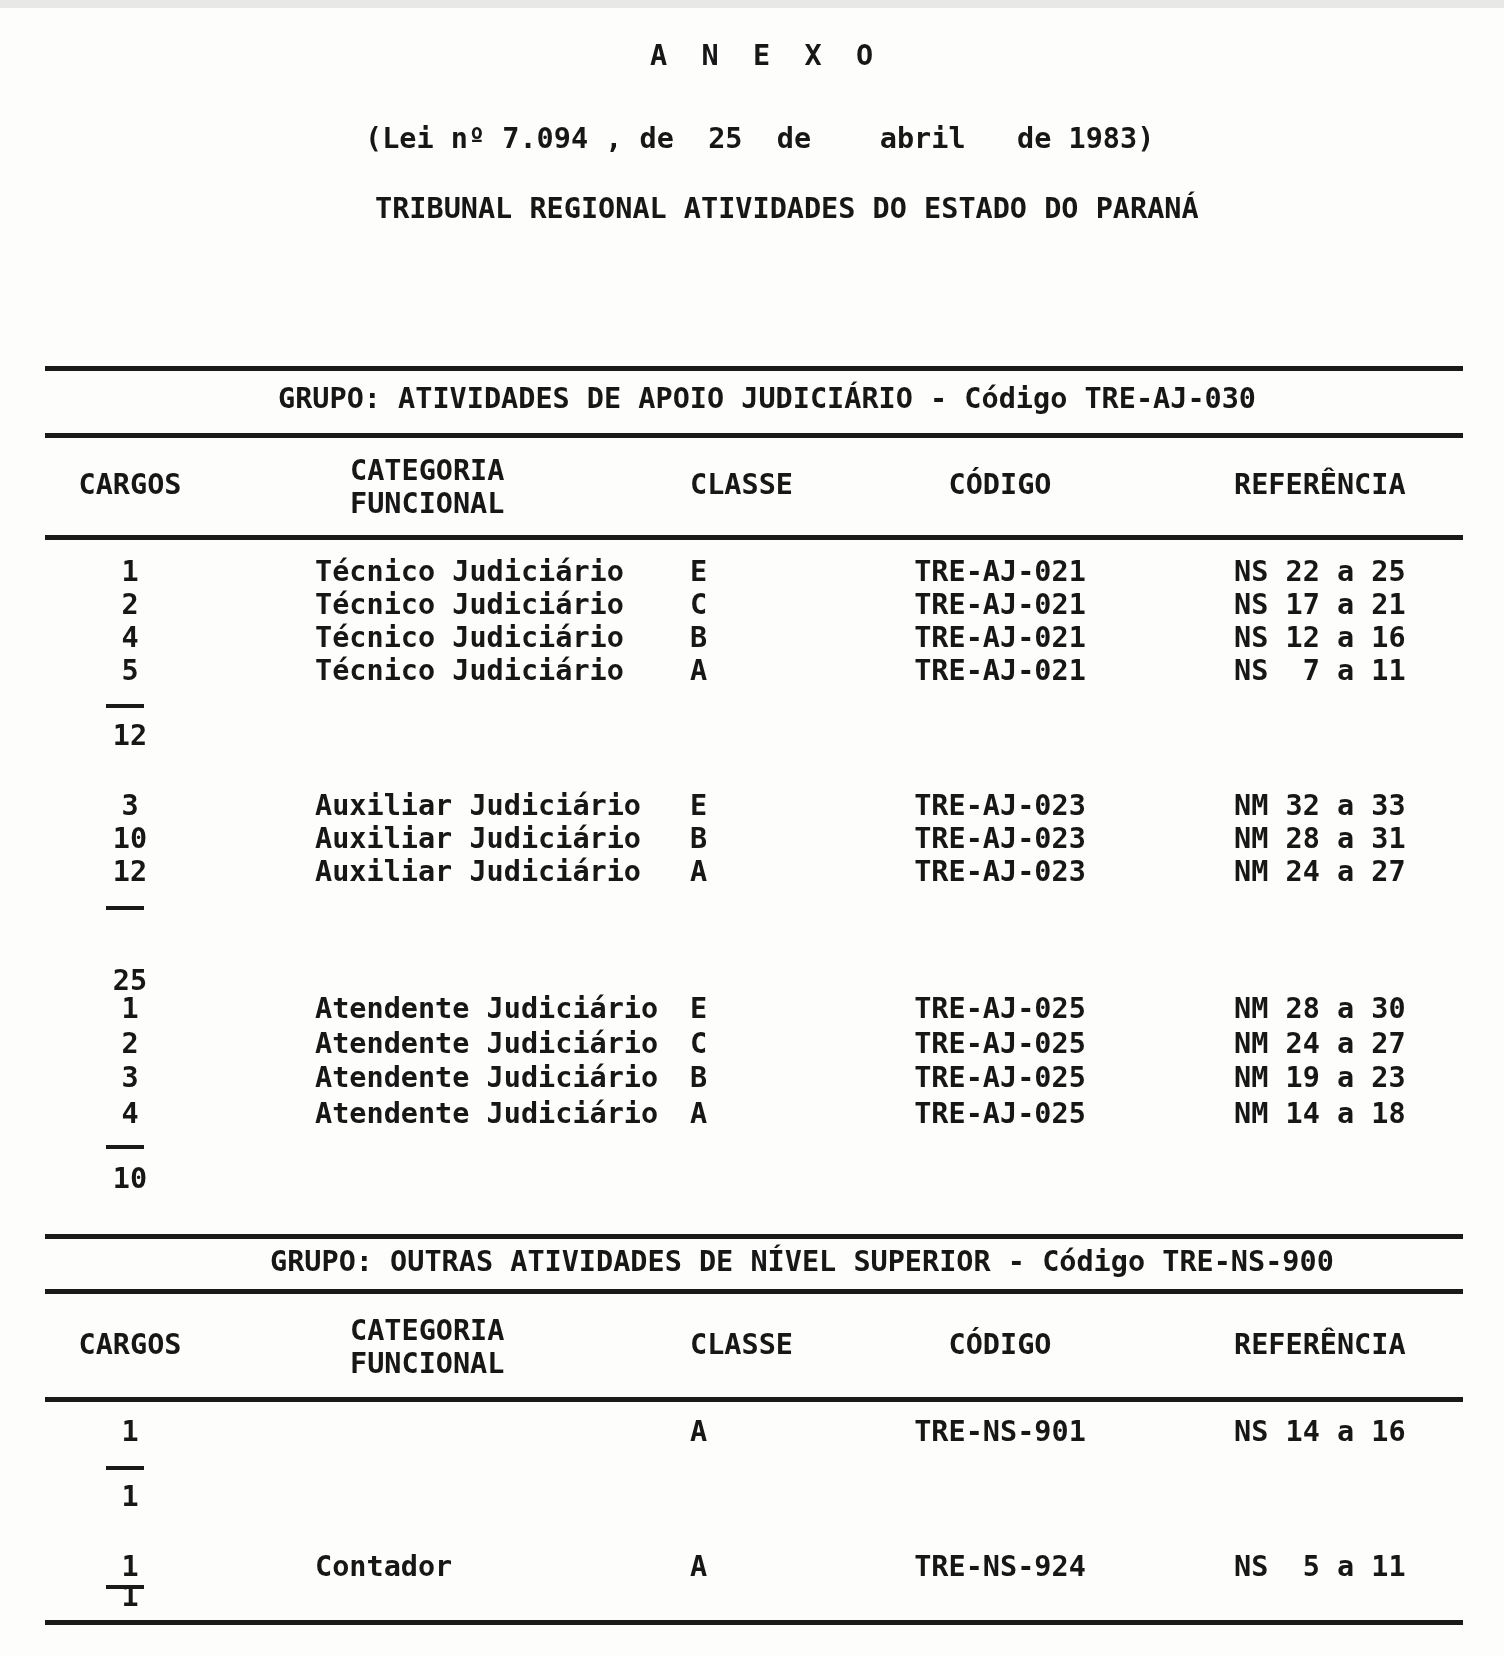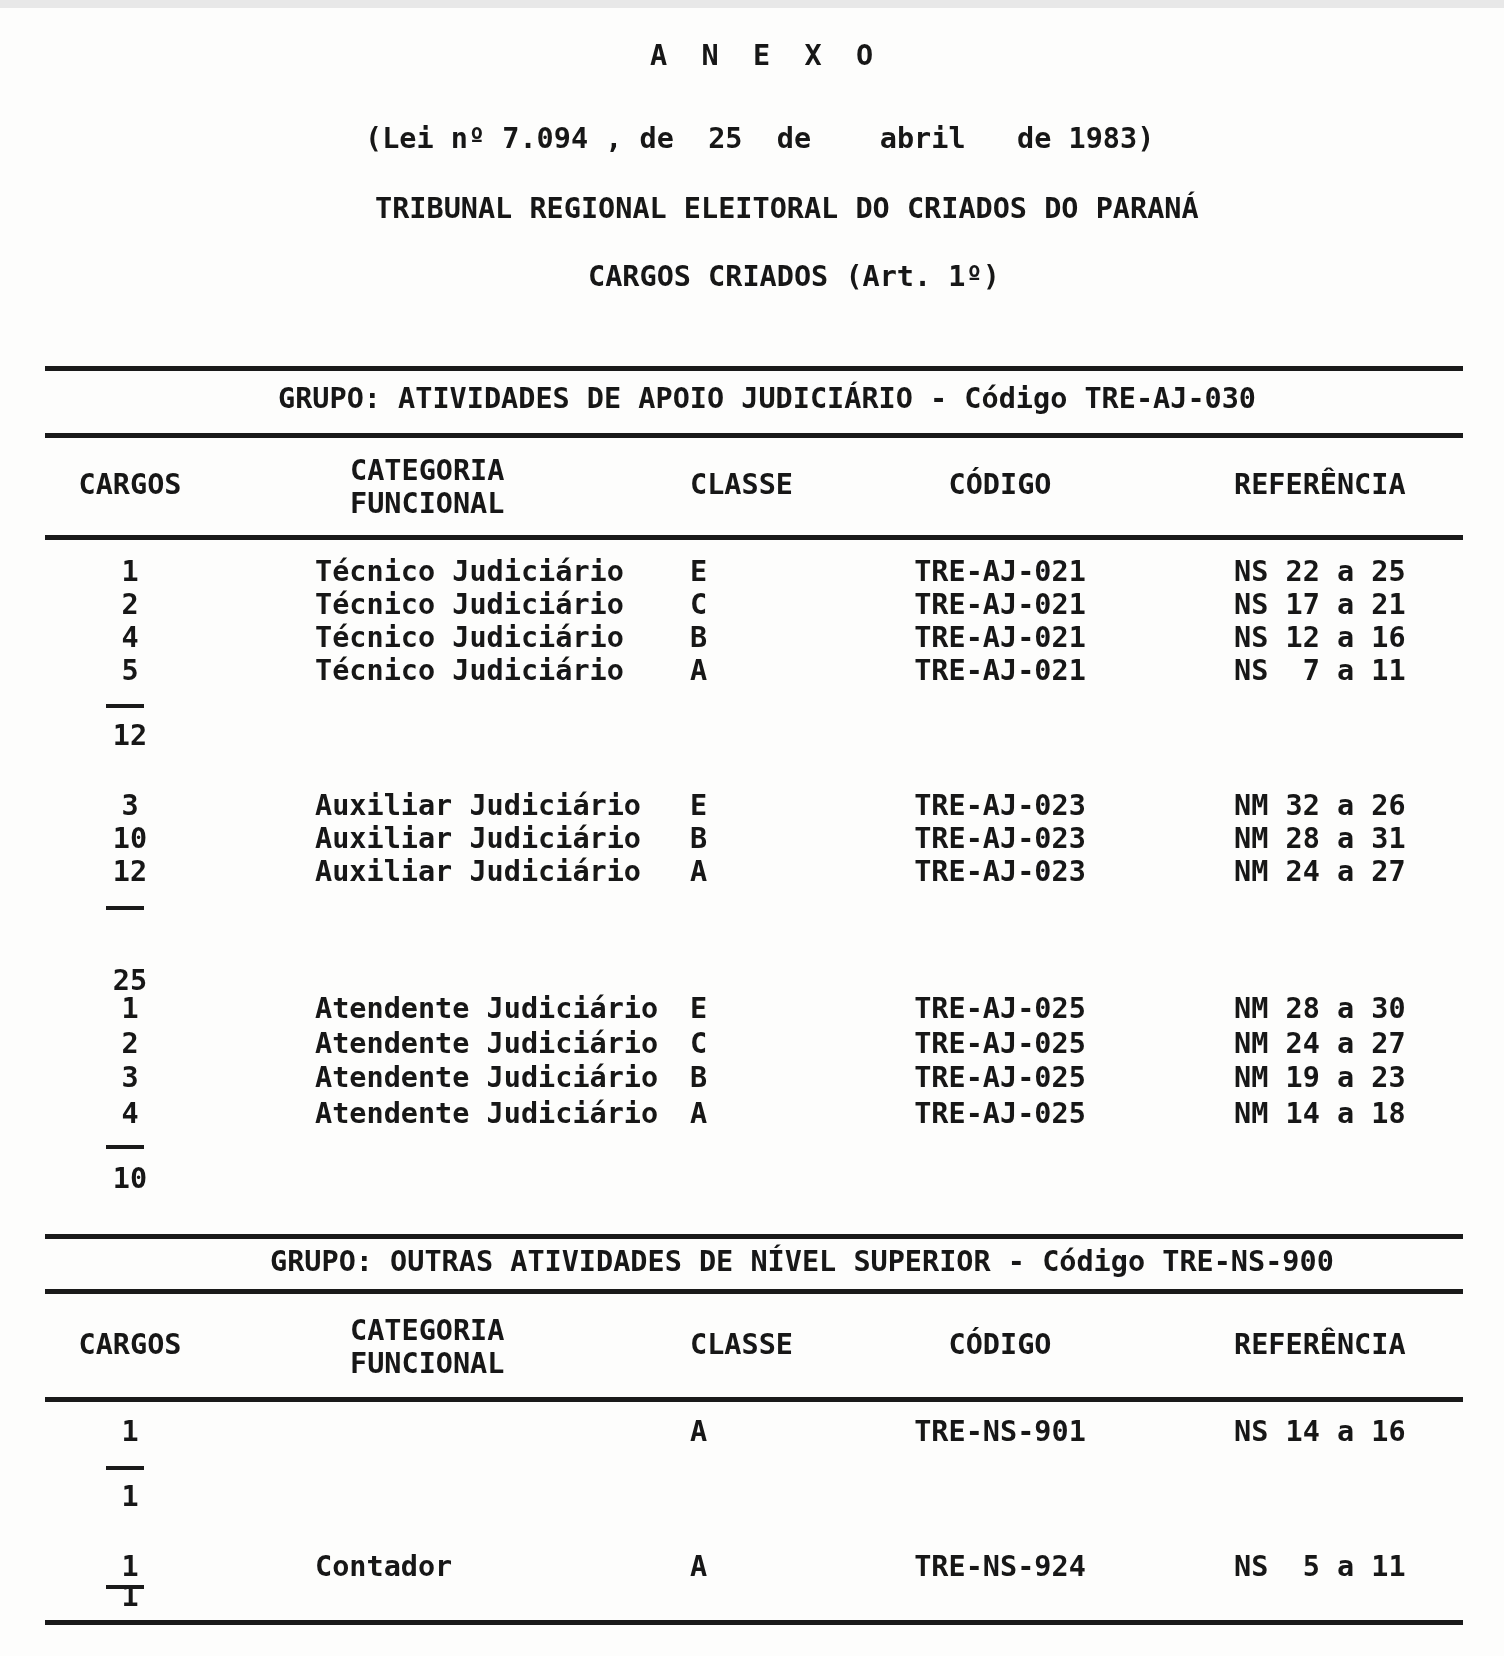--- a/index.html
+++ b/index.html
@@ -27,22 +27,21 @@
   .col-referencia  { left:1234px; width:240px; }
   .sub-rule { position:absolute; left:106px; width:38px; height:4px; background:#1a1a1a; }
 </style>
 </head>
 <body>
 
 <div class="page">
 
   <div class="t" style="left:650px; top:31px;">A  N  E  X  O</div>
   <div class="t" style="left:365px; top:114px;">(Lei nº 7.094 , de  25  de    abril   de 1983)</div>
-  <div class="t" style="left:375px; top:184px;">TRIBUNAL REGIONAL ELEITORAL DO CRIADOS DO PARANÁ</div>
-  <div class="t" style="left:588px; top:252px;">CARGOS CRIADOS (Art. 1º)</div>
+  <div class="t" style="left:375px; top:184px;">TRIBUNAL REGIONAL ATIVIDADES DO ESTADO DO PARANÁ</div>
 
   <div class="rule" style="top:358px;"></div>
   <div class="t" style="left:278px; top:374px;">GRUPO: ATIVIDADES DE APOIO JUDICIÁRIO - Código TRE-AJ-030</div>
   <div class="rule" style="top:425px;"></div>
 
   <div class="t col-cargos" style="top:460px;">CARGOS</div>
   <div class="t col-categoria-hdr" style="top:446px;">CATEGORIA
 FUNCIONAL</div>
   <div class="t col-classe" style="top:460px;">CLASSE</div>
   <div class="t col-codigo" style="top:460px;">CÓDIGO</div>
@@ -79,21 +78,21 @@
     <span class="cell col-referencia">NS  7 a 11</span>
   </div>
   <div class="sub-rule" style="top:696px;"></div>
   <div class="t col-cargos" style="top:711px;">12</div>
 
   <div class="trow" style="top:781px;">
     <span class="cell col-cargos">3</span>
     <span class="cell col-categoria">Auxiliar Judiciário</span>
     <span class="cell col-classe">E</span>
     <span class="cell col-codigo">TRE-AJ-023</span>
-    <span class="cell col-referencia">NM 32 a 26</span>
+    <span class="cell col-referencia">NM 32 a 33</span>
   </div>
   <div class="trow" style="top:814px;">
     <span class="cell col-cargos">10</span>
     <span class="cell col-categoria">Auxiliar Judiciário</span>
     <span class="cell col-classe">B</span>
     <span class="cell col-codigo">TRE-AJ-023</span>
     <span class="cell col-referencia">NM 28 a 31</span>
   </div>
   <div class="trow" style="top:847px;">
     <span class="cell col-cargos">12</span>

